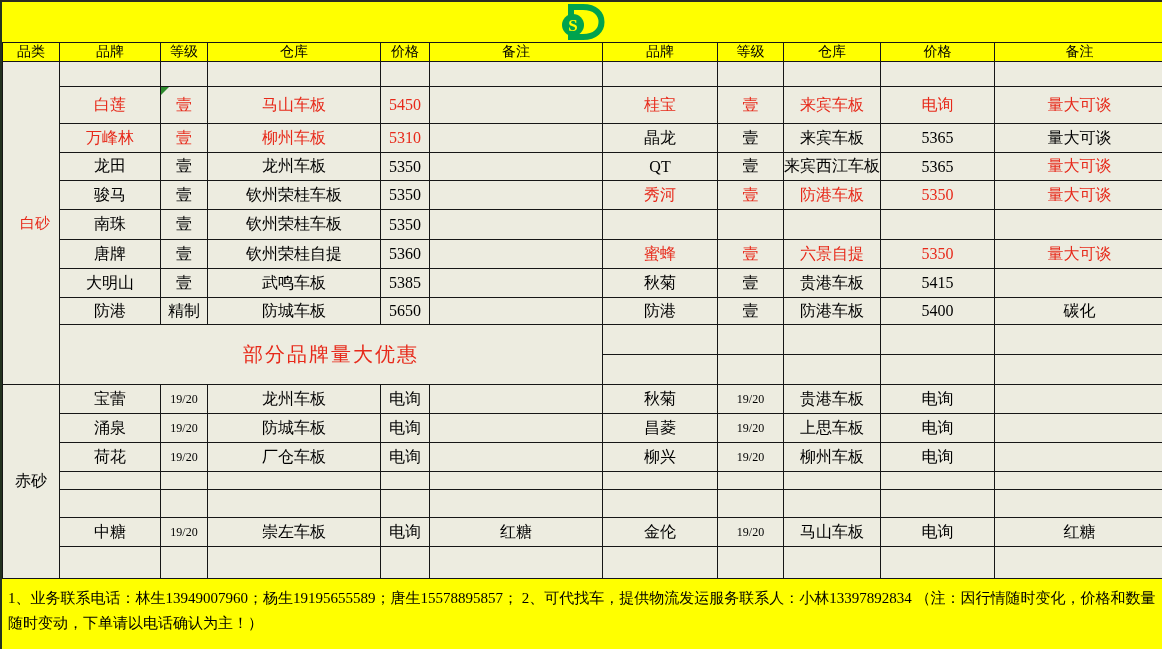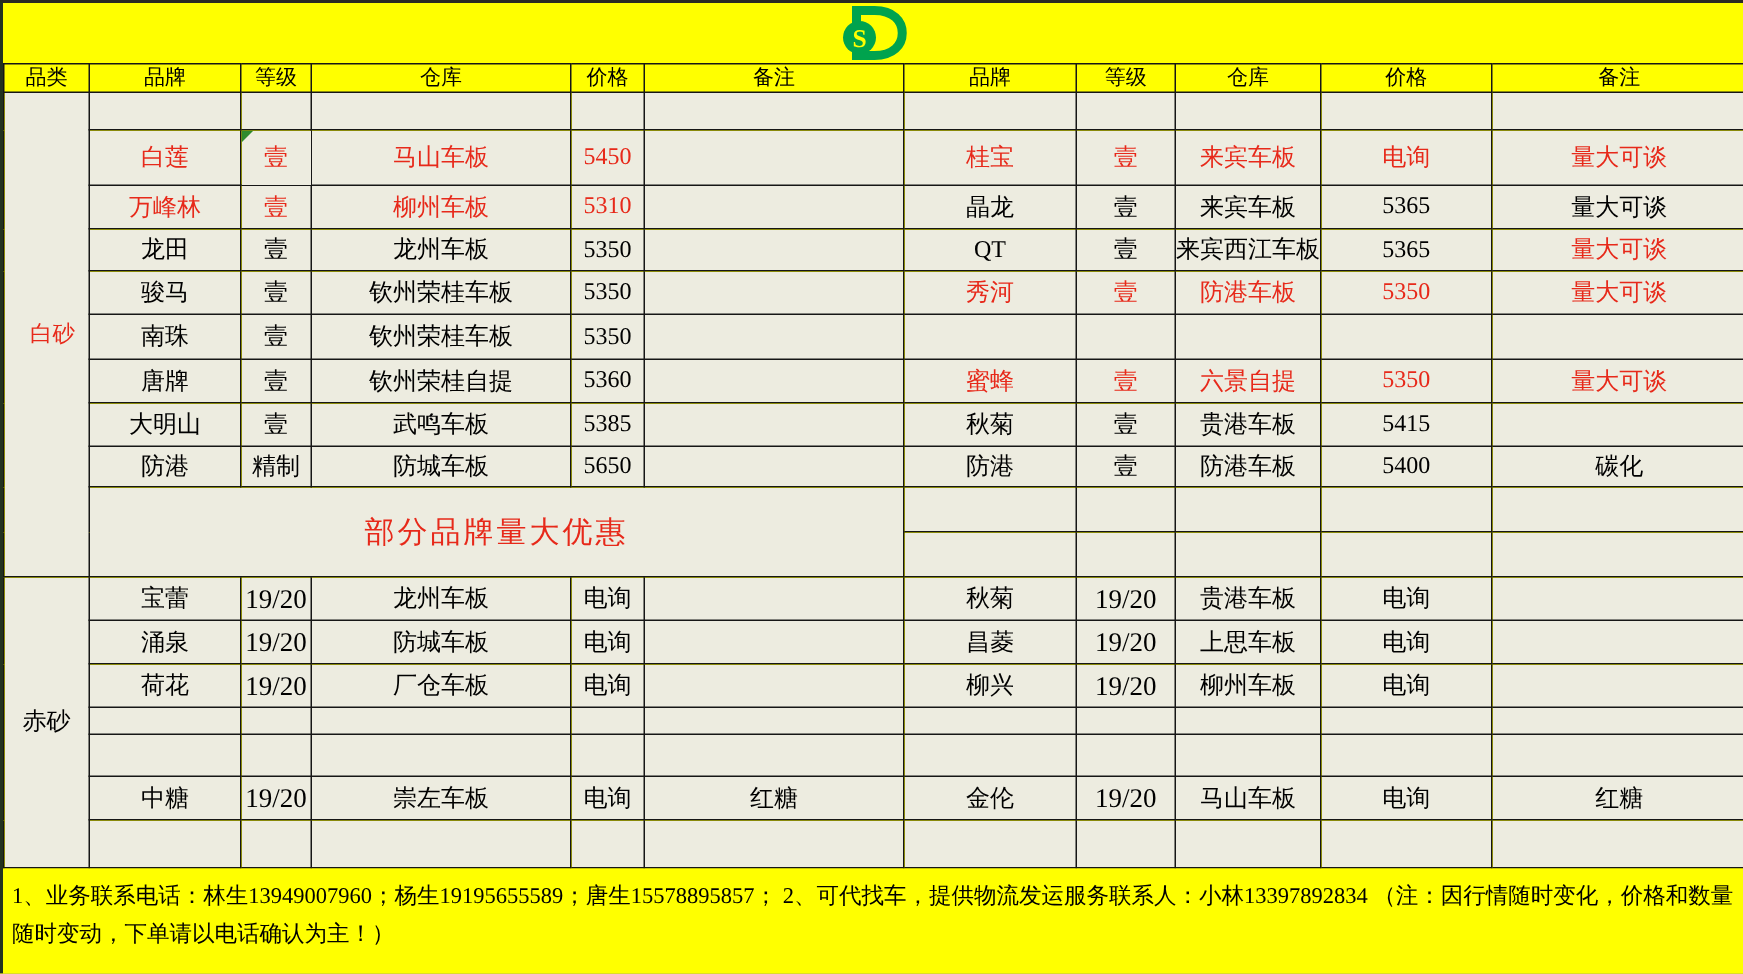--- a/index.html
+++ b/index.html
@@ -11,21 +11,21 @@
   table{border-collapse:collapse;table-layout:fixed;width:1160px}
   td,th{border:1px solid #161616;overflow:hidden;white-space:nowrap;text-align:center;padding:0;vertical-align:middle}
   thead th{background:#ffff00;font-size:14px;font-weight:400;height:16px;color:#000}
   tbody td{background:#edece0;font-size:16px;color:#000}
   td[data-tone="red"]{color:#e7291a}
   td[data-tone="red-bold"]{color:#e7291a;font-weight:normal}
   .r18{height:18px}.r25{height:25px}.r27{height:27px}.r28{height:28px}
   .r29{height:29px}.r30{height:30px}.r32{height:32px}.r37{height:37px}
   .cat .vert{width:22px;margin:0 auto;word-break:break-all;line-height:26px;font-size:15px}
   .promo{font-size:20px;letter-spacing:2px}
-  .sm{font-size:18px}
+  .sm{font-size:12px}
   .rel{position:relative}
   .cm{position:absolute;top:0;left:0;width:0;height:0;border-top:8px solid #2e8b2e;border-right:8px solid transparent}
   .footer{height:72px;background:#ffff00;color:#000;font-size:15px;line-height:25px;text-align:left;padding:7px 6px 0 6px;white-space:normal}
 </style>
 </head>
 <body>
 
 <div class="sheet">
 
   <div class="titlebar">

